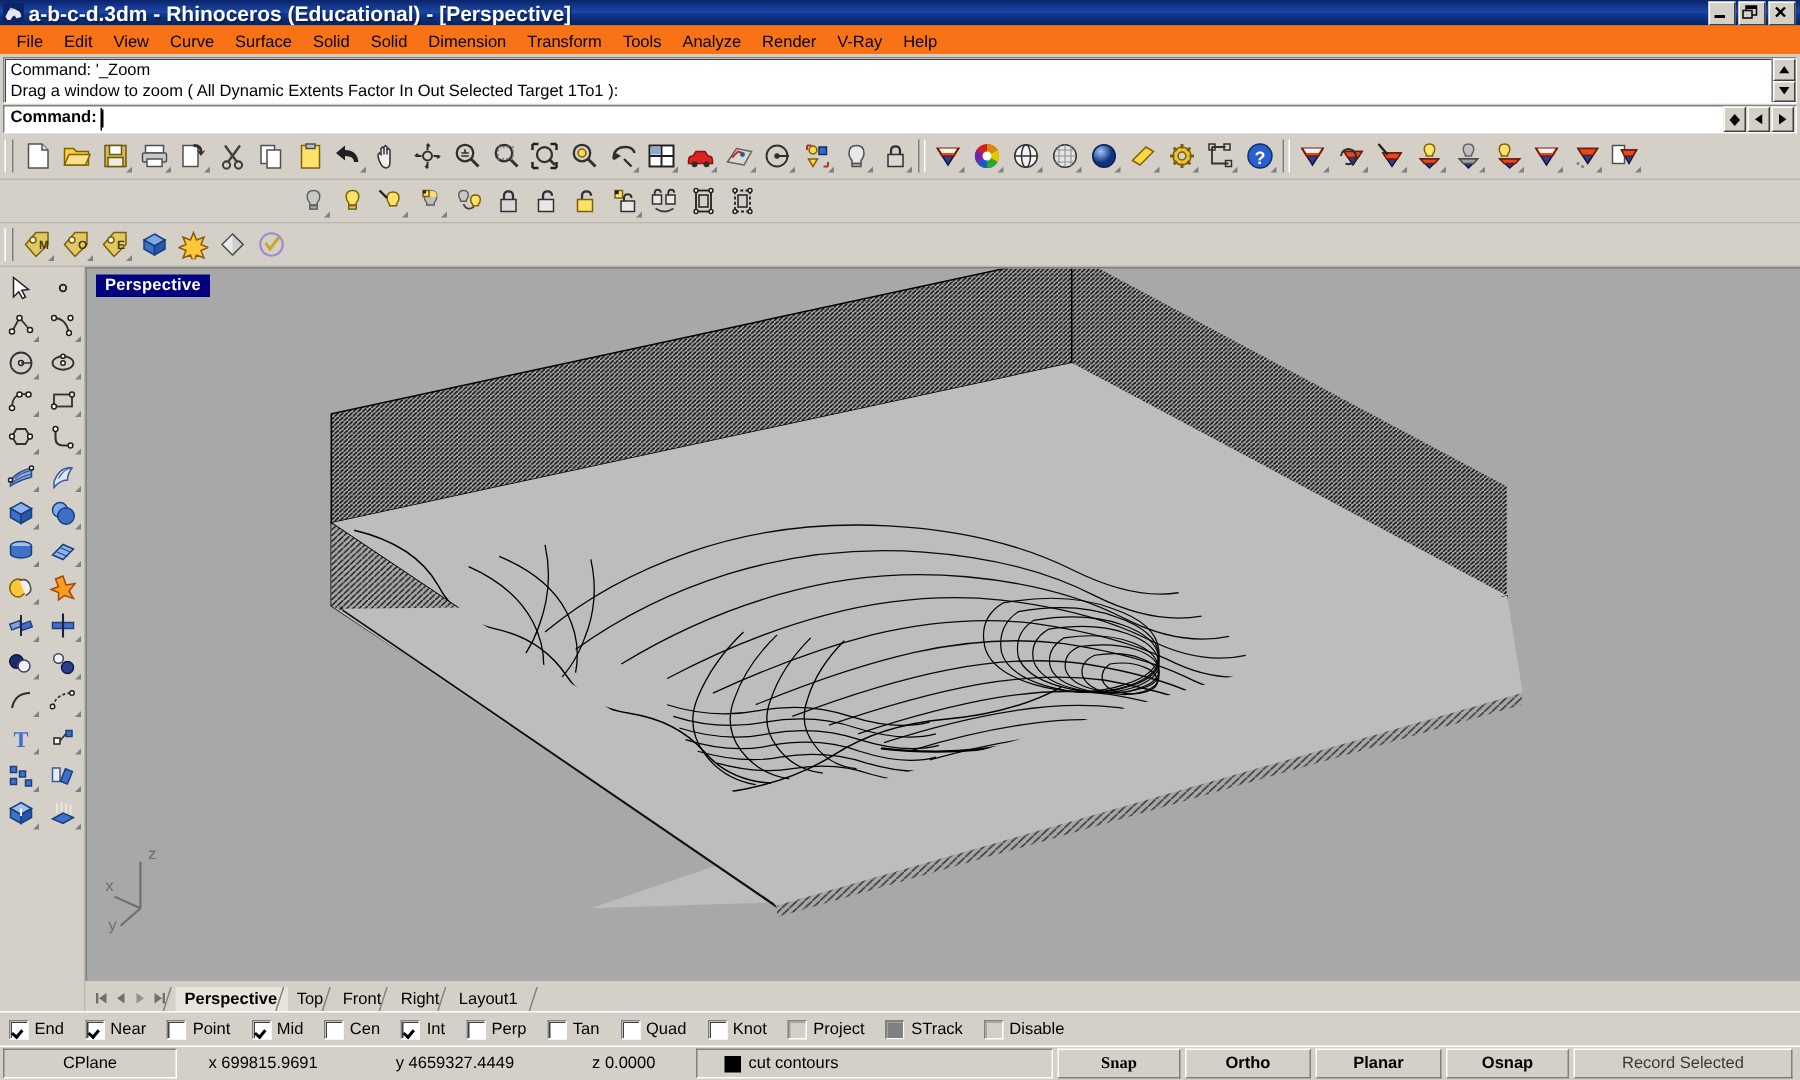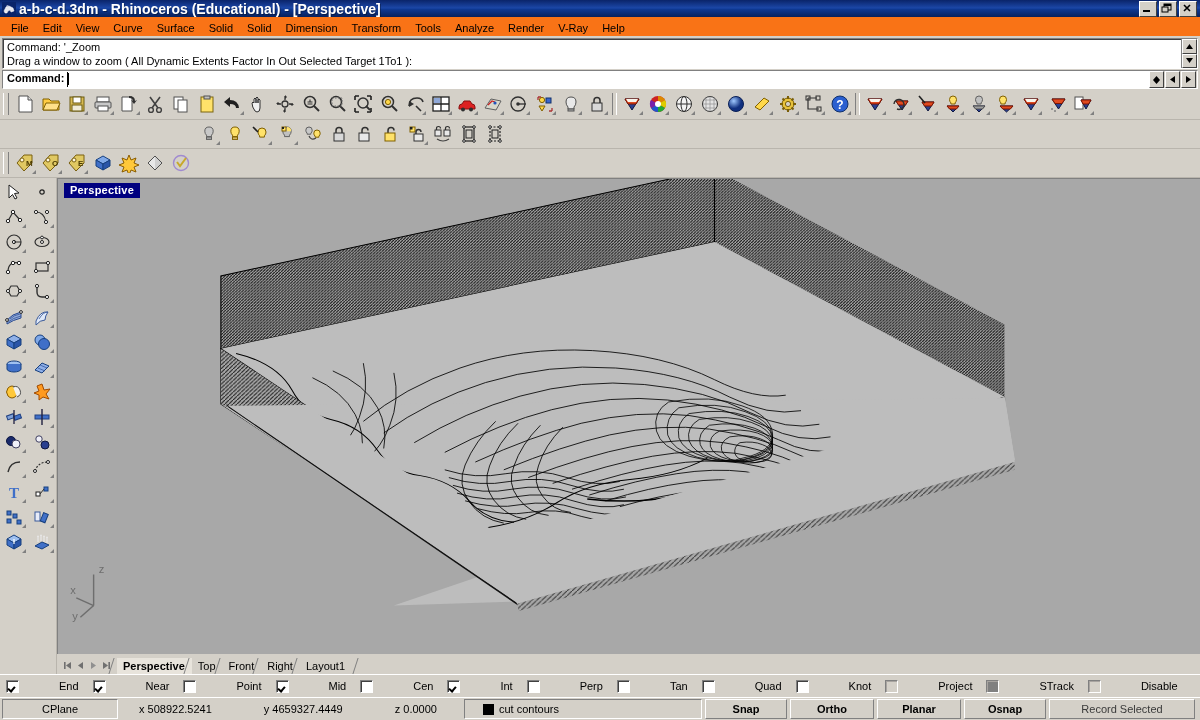--- a/index.html
+++ b/index.html
@@ -159,21 +159,21 @@
     content:"";position:absolute;right:-2px;top:0;width:9px;height:16px;
     border-right:1px solid #808080;transform:skewX(-18deg);
   }
   .tab.active{font-weight:bold;background:#e8e4dc;}
 
   
   .osnapbar{
     height:22px;flex:0 0 22px;background:#d4d0c8;display:flex;align-items:center;
     border-top:1px solid #fff;padding-left:6px;
   }
-  .osnap{display:flex;align-items:center;margin-right:14px;font-size:11px;white-space:nowrap;gap:36px;}
+  .osnap{display:flex;align-items:center;margin-right:14px;font-size:11px;white-space:nowrap;}
   .osnap .cb{
     width:11px;height:11px;background:#fff;margin-right:4px;position:relative;
     border-top:1px solid #808080;border-left:1px solid #808080;
     border-right:1px solid #fff;border-bottom:1px solid #fff;
     box-shadow:inset 1px 1px 0 #404040;
   }
   .osnap .cb.on:after{
     content:"";position:absolute;left:2px;top:4px;width:3px;height:5px;
     border-right:2px solid #000;border-bottom:2px solid #000;
     transform:rotate(40deg);
@@ -1203,27 +1203,27 @@
       <span>STrack</span>
     </div>
     <div class="osnap grey">
       <span class="cb"></span>
       <span>Disable</span>
     </div>
   </div>
 
   <div class="statusbar">
     <div class="panel" style="width:78px;justify-content:center;">CPlane</div>
-    <div class="panel flat coord">x 508922.5241</div>
+    <div class="panel flat coord">x 699815.9691</div>
     <div class="panel flat coord">y 4659327.4449</div>
     <div class="panel flat" style="margin-right:auto;">z 0.0000</div>
     <div class="panel" style="width:200px;">
       <span class="swatch"></span>
       <span>cut contours</span>
     </div>
-    <div class="panel btn" style="width:44px;">Snap</div>
+    <div class="panel btn" style="width:44px;font-family:Liberation Serif, serif;">Snap</div>
     <div class="panel btn" style="width:46px;">Ortho</div>
     <div class="panel btn" style="width:46px;">Planar</div>
     <div class="panel btn" style="width:44px;">Osnap</div>
     <div class="panel btn off" style="width:108px;">Record Selected</div>
   </div>
 
 </div>
 
 </body></html>

